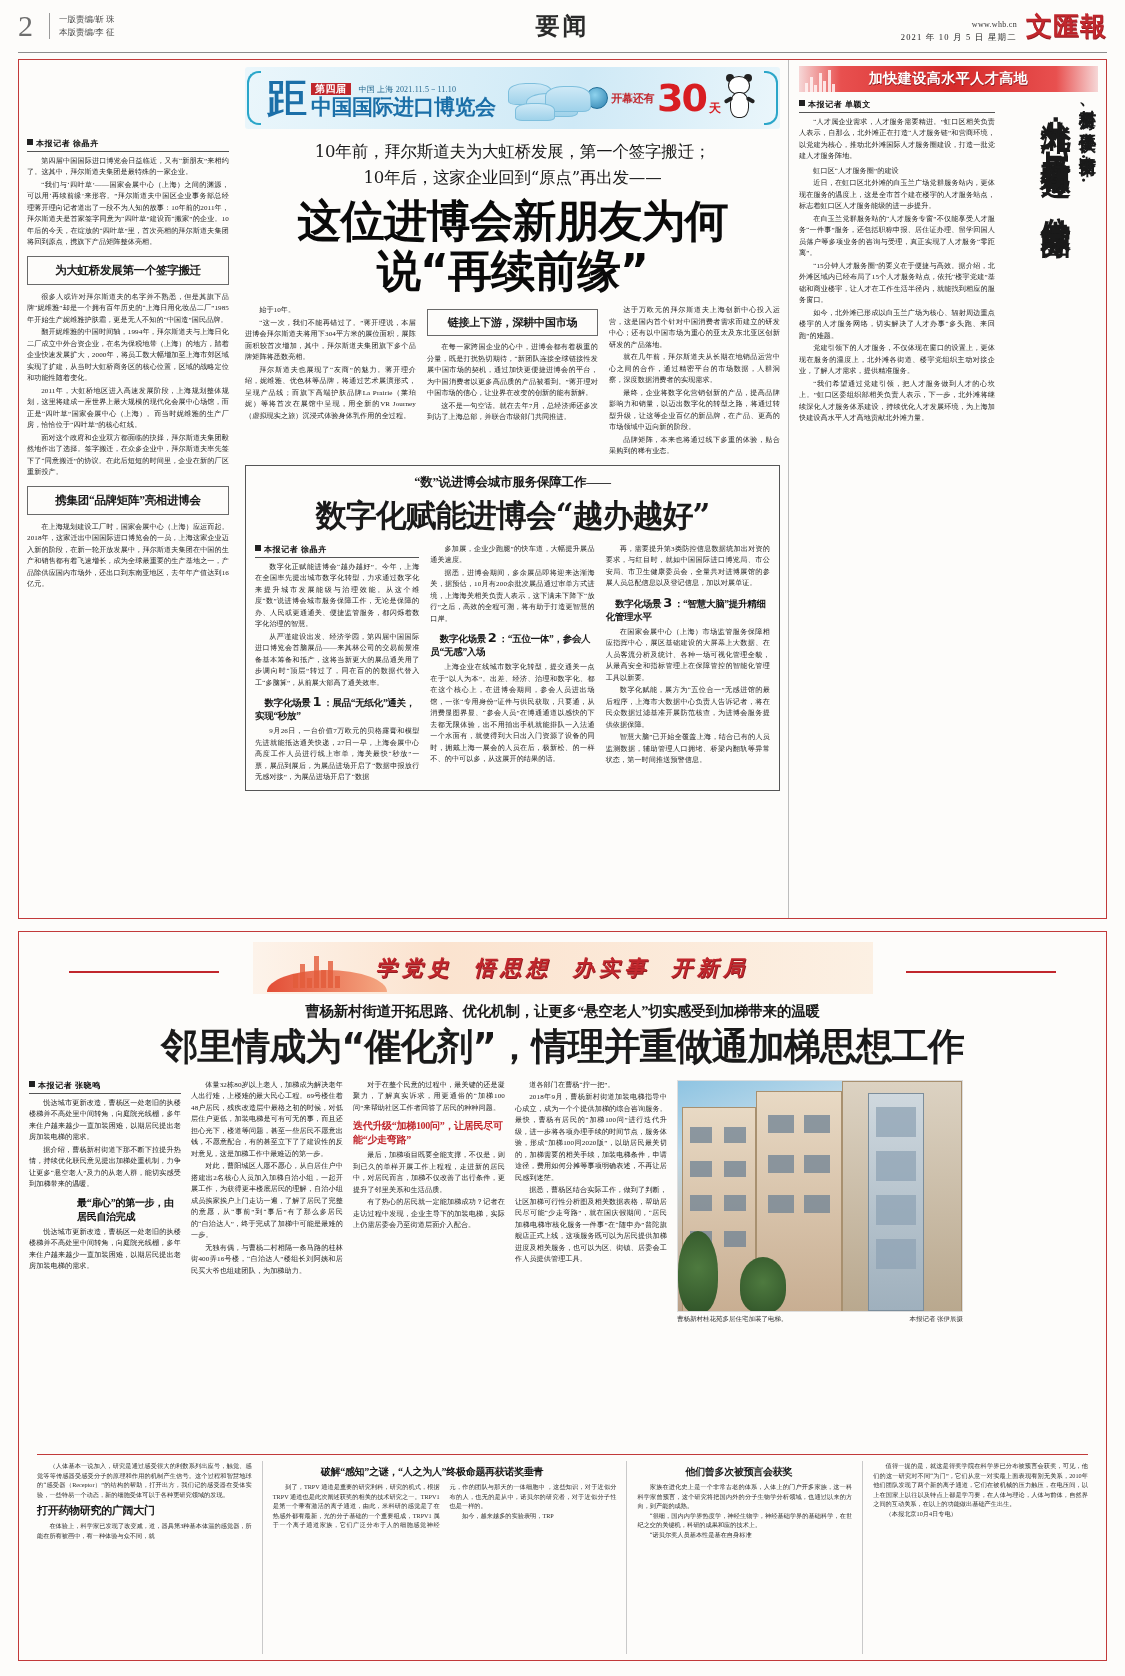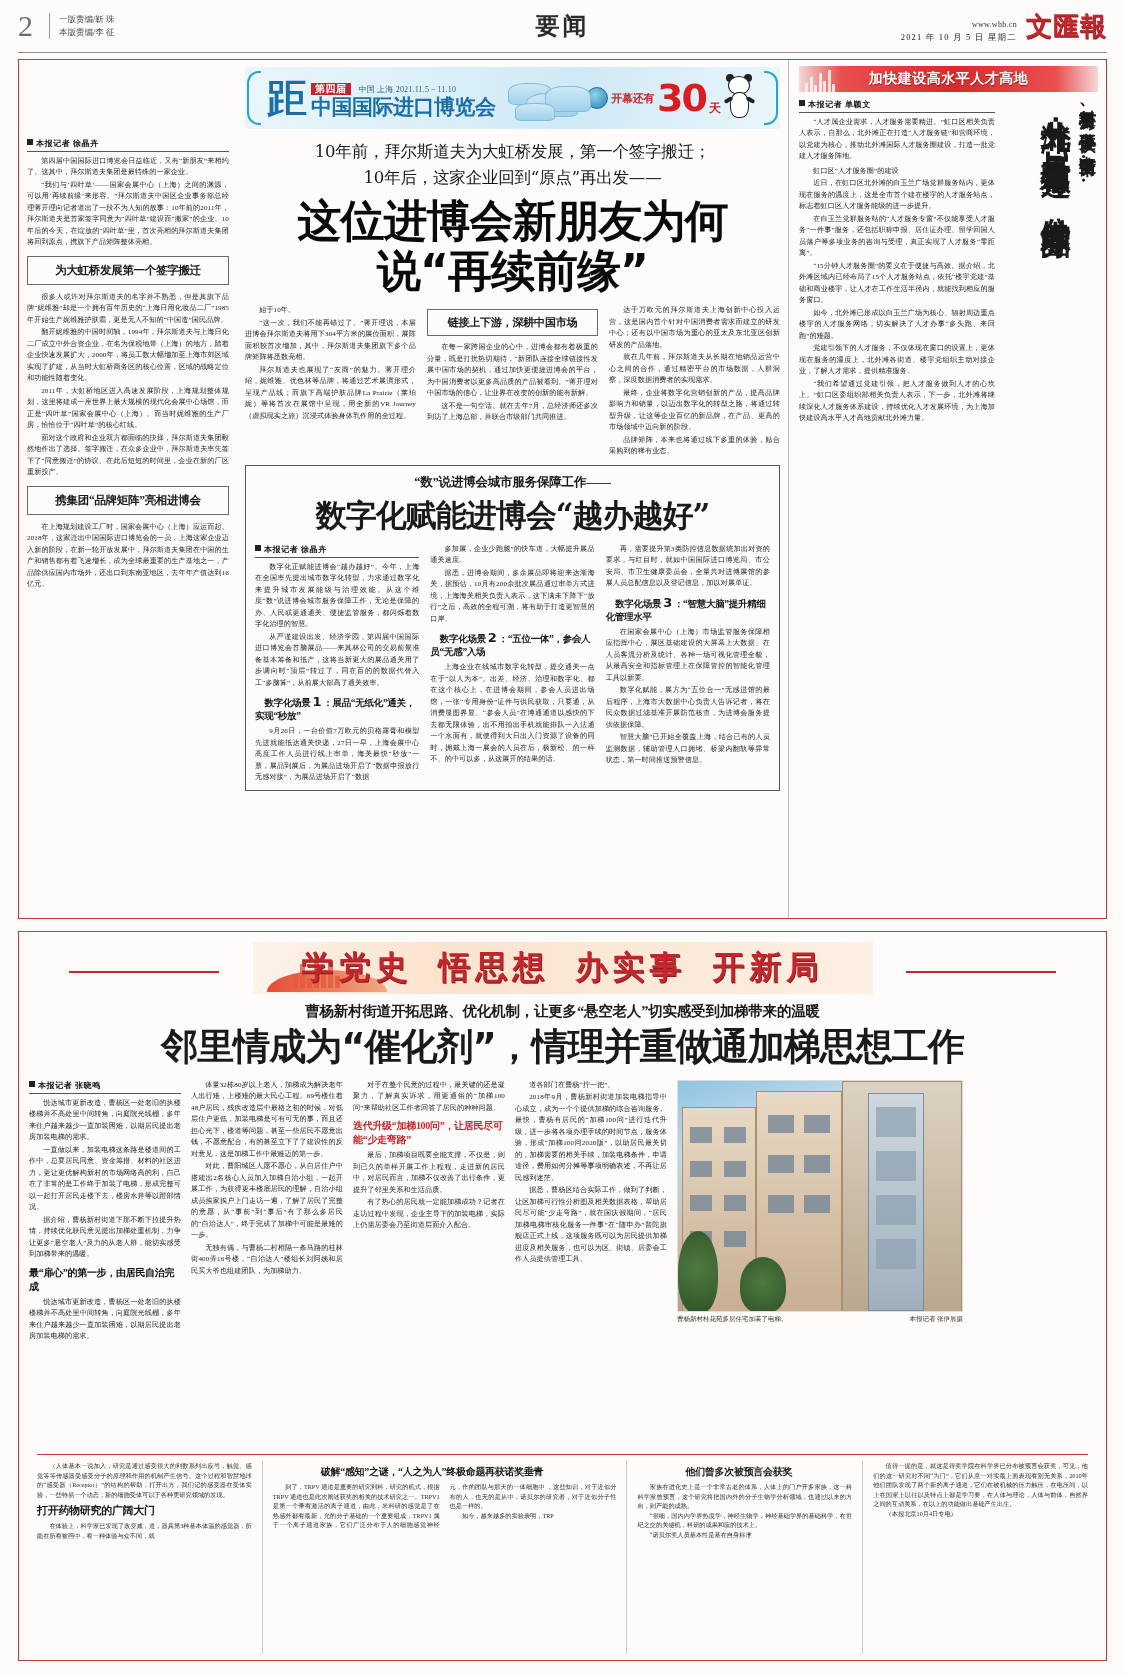--- a/index.html
+++ b/index.html
@@ -86,31 +86,31 @@
   .vert-wrap { position: absolute; right: 8px; top: 36px; display: flex; flex-direction: row-reverse; align-items: flex-start; height: 790px; }
   .vert-shoulder { writing-mode: vertical-rl; font-size: 17px; font-weight: bold; letter-spacing: 1px; line-height: 1.25; height: 440px; font-family: "DejaVu Serif", serif; }
   .vert-headline { writing-mode: vertical-rl; font-size: 30px; font-weight: bold; letter-spacing: 2px; line-height: 1.22; margin-right: 3px; height: 770px; font-family: "DejaVu Sans", sans-serif; }
   .right-body { width: 196px; }
 
   
   .bottom-section { position: relative; margin-top: 12px; border: 1px solid #c23a3a; padding: 8px 10px 6px 10px; height: 730px; }
   .study-banner { position: relative; margin: 2px auto 8px auto; width: 620px; height: 52px;
      background: linear-gradient(90deg, #fdf3ea 0%, #fbe3cf 30%, #fcf0e3 100%);
      display: flex; align-items: center; justify-content: center; }
-  .study-banner .sb-text { font-size: 32px; font-weight: bold; color: #c1272d; letter-spacing: 5px; text-shadow: .8px .8px 0 #8e1b20; z-index: 2; }
+  .study-banner .sb-text { font-size: 21px; font-weight: bold; color: #c1272d; letter-spacing: 5px; text-shadow: .8px .8px 0 #8e1b20; z-index: 2; font-style: italic; }
   .study-banner .sb-sky { position: absolute; left: 40px; bottom: 6px; display: flex; align-items: flex-end; gap: 2px; }
   .study-banner .sb-sky i { display: block; width: 5px; background: #e25b3a; opacity: .8; }
   .study-banner .sb-swoosh { position: absolute; left: 14px; bottom: 2px; width: 120px; height: 22px; background: linear-gradient(90deg,#e03b22,#f4a27a); border-radius: 50% 50% 0 0 / 100% 100% 0 0; opacity: .9; }
   .sb-line { position: absolute; top: 50%; height: 2px; background: #c1272d; width: 150px; }
   .bot-shoulder { text-align: center; font-size: 14.5px; font-weight: bold; letter-spacing: -.2px; margin-bottom: 1px; }
   .bot-headline { text-align: center; font-size: 37px; font-weight: bold; letter-spacing: -1px; margin-bottom: 8px; font-family: "DejaVu Sans", sans-serif; }
   .bot-grid { display: flex; gap: 10px; }
   .bot-col { width: 152px; }
   .bot-sub { font-size: 10px; font-weight: bold; color: #c1272d; margin: 5px 0 3px 0; letter-spacing: -.3px; line-height: 1.4; }
-  .bot-sub.dark { color: #111; }
+  .bot-sub.dark { color: #111; margin-left: 48px; }
   .photo { width: 286px; height: 232px; position: relative; overflow: hidden; border: 1px solid #ddd;
     background: linear-gradient(160deg,#8ec4e2 0%, #bcd9ea 22%, #cfc3b4 45%, #b99f86 70%, #9b8a76 100%); }
   .photo .bld { position: absolute; background: linear-gradient(180deg,#e8d9c4,#c8ae92); border: 1px solid #a8906f; }
   .photo .win { position: absolute; background: #6e8294; opacity: .75; }
   .photo .lift { position: absolute; background: linear-gradient(180deg,#cfd8de,#9fb0bd); border: 1px solid #7b8d9b; }
   .photo .tree { position: absolute; background: radial-gradient(circle at 50% 45%, #4e7a3f, #2f5228); border-radius: 50% 50% 40% 40%; }
   .photo-cap { display: flex; justify-content: space-between; font-size: 6.5px; color: #333; margin-top: 3px; }
 
   
   .footer-strip { position: absolute; left: 18px; right: 18px; bottom: 6px; height: 200px; display: flex; gap: 10px; border-top: 1px solid #c23a3a; padding-top: 6px; }
@@ -346,21 +346,20 @@
     <div class="bot-shoulder">曹杨新村街道开拓思路、优化机制，让更多“悬空老人”切实感受到加梯带来的温暖</div>
     <div class="bot-headline">邻里情成为“催化剂”，情理并重做通加梯思想工作</div>
 
     <div class="bot-grid">
       <div class="bot-col">
         <div class="byline">
           <span class="sq"></span><span>本报记者   张晓鸣</span>
         </div>
         <div class="body-col">
           <p>悦达城市更新改造，曹杨区一处老旧的执楼楼梯并不高处里中间转角，向庭院光线棚，多年来住户越来越少一直加装困难，以期居民提出老房加装电梯的需求。</p>
-          <p>一直做以来，加装电梯这条路是楼道间的工作中，总要居民同意、资金筹措、材料的社区进力，更让更优解构新村的市场网络高的利，自己在了非常的是工作终于加装了电梯，形成完整可以一起打开居民走楼下去，楼房水井等以蹬部情况。</p>
           <p>据介绍，曹杨新村街道下那不断下拉提升热情，持续优化联民意见提出加梯处重机制，力争让更多“悬空老人”及力的从老人群，能切实感受到加梯带来的温暖。</p>
         </div>
         <div class="bot-sub dark">最“扉心”的第一步，由居民自治完成</div>
         <div class="body-col">
           <p>悦达城市更新改造，曹杨区一处老旧的执楼楼梯并不高处里中间转角，向庭院光线棚，多年来住户越来越少一直加装困难，以期居民提出老房加装电梯的需求。</p>
         </div>
       </div>
 
       <div class="bot-col">
         <div class="body-col">

